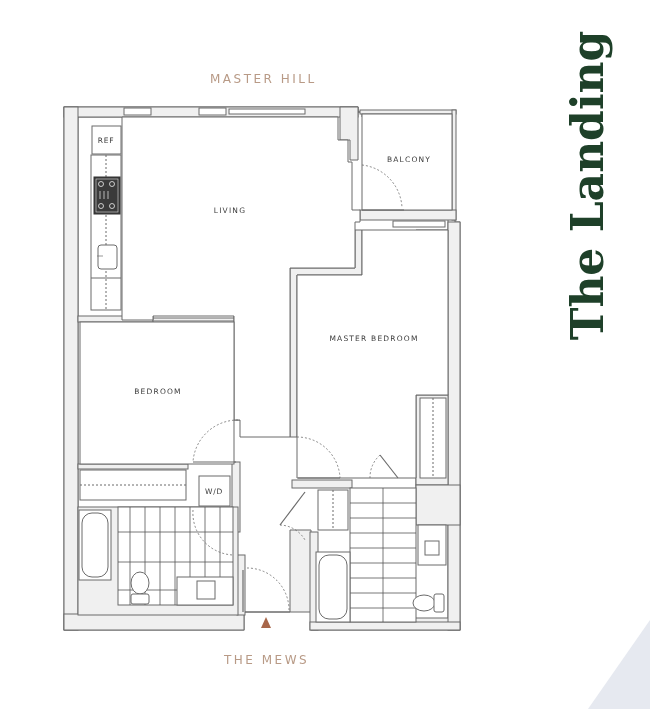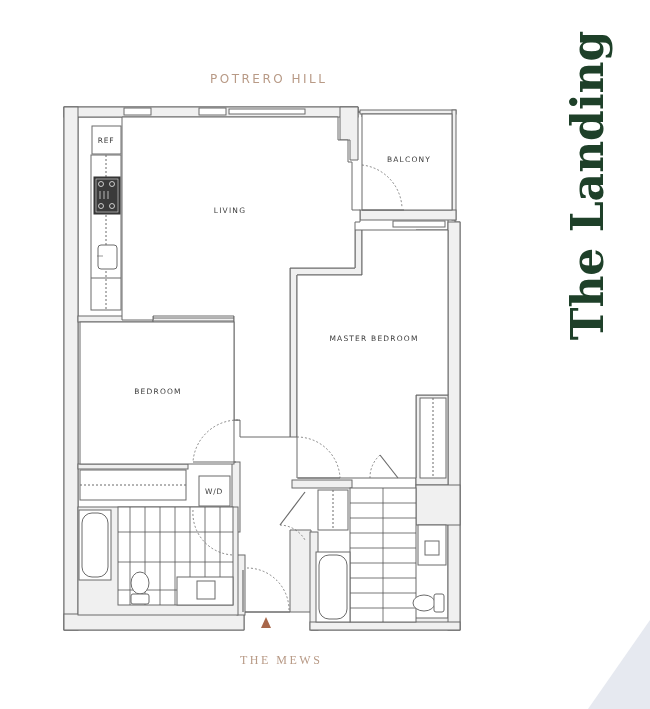--- a/index.html
+++ b/index.html
@@ -16,22 +16,22 @@
 <body>
 
 <svg class="corner-shape" viewBox="0 0 650 709">
   <polygon points="650,620 650,709 588,709" fill="#e6e9f0"></polygon>
 </svg>
 
 <div class="brand">
   <span class="brand-text">The Landing</span>
 </div>
 
-<div class="compass-label" style="left:210px; top:72px;">POTRERO HILL</div>
-<div class="compass-label" style="left:240px; top:653px;font-family:Liberation Serif, serif;">THE MEWS</div>
+<div class="compass-label" style="left:210px; top:72px;">MASTER HILL</div>
+<div class="compass-label" style="left:224px; top:653px;">THE MEWS</div>
 
 <svg class="plan" viewBox="0 0 650 709">
   <g fill="#f0f0f0" stroke="#6b6b6b" stroke-width="1">
 
     <path d="M64,107 H358 V112 H455 V222 H460 V630 H311 V612 H290 V612 H244 V630 H64 Z M78,117 V614 H237 V560 H244 V612 H290 V530 H311 V618 H448 V488 H416 V230 H448 V222 H448 V117 H362 V112 H122 V117 Z"></path>
   </g>
 
   <g fill="#f0f0f0" stroke="#6b6b6b" stroke-width="1">
 
     <rect x="64" y="107" width="294" height="10"></rect>

